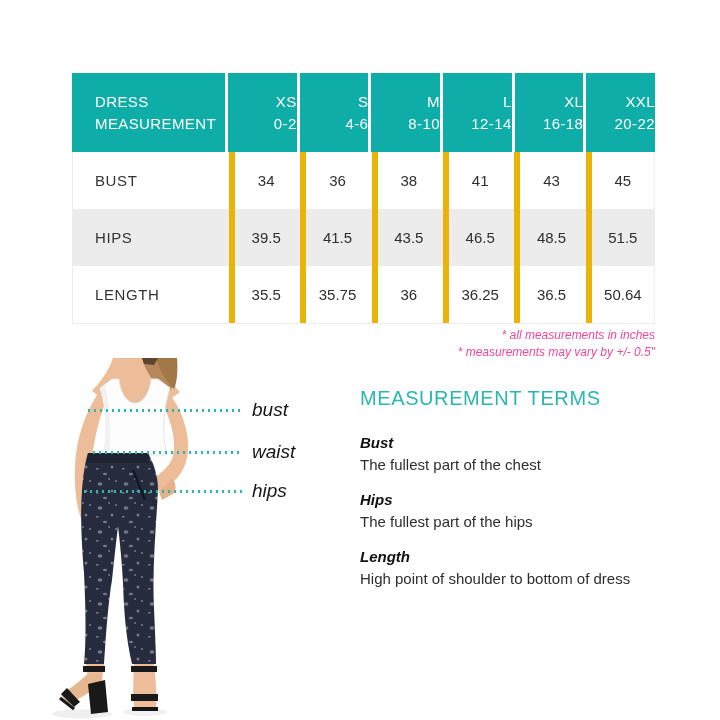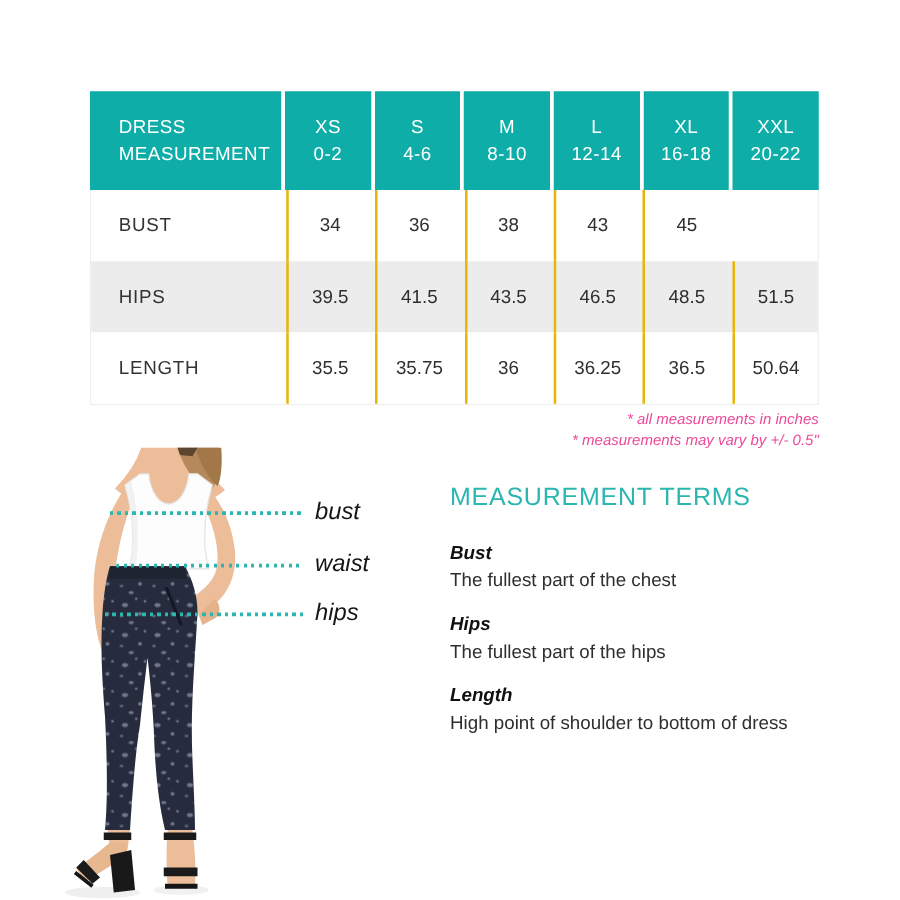--- a/index.html
+++ b/index.html
@@ -12,36 +12,36 @@
   
   .size-table { position:absolute; left:72px; top:73px; width:583px; }
   .thead, .trow {
     display:grid;
     grid-template-columns:153px repeat(6, 1fr);
     column-gap:3px;
   }
   .thead { height:79px; }
   .th {
     background:#0EADA7; color:#ffffff;
-    display:flex; flex-direction:column; align-items:center; justify-content:center;
+    display:flex; flex-direction:column; align-items:flex-end; justify-content:center;
     font-size:15px; letter-spacing:0.4px; line-height:22px;
   }
   .th.label-cell { align-items:flex-start; padding-left:23px; }
   .tbody { border:1px solid #ededed; border-top:none; }
   .trow { height:57px; }
   .row-white { background:#ffffff; }
   .row-gray  { background:#ECECEC; }
   .td {
     display:flex; align-items:center; justify-content:center;
     font-size:15px; color:#2F2F2F;
   }
   .td.label {
     justify-content:flex-start; padding-left:22px; letter-spacing:0.6px; color:#333333;
   }
-  .trow .td + .td { border-left:2px solid #eab308; }
+  .trow .td + .td { border-left:6px solid #eab308; }
 
   
   .notes {
     position:absolute; top:327px; right:65px; text-align:right;
     font-style:italic; font-size:12px; color:#ec4899; line-height:17px;
   }
 
   
   .model { position:absolute; left:16px; top:358px; width:212px; height:362px; z-index:1; }
 
@@ -107,20 +107,21 @@
         <span>20-22</span>
       </div>
     </div>
 
     <div class="tbody">
       <div class="trow row-white">
         <div class="td label">BUST</div>
         <div class="td">34</div>
         <div class="td">36</div>
         <div class="td">38</div>
+        <div class="td">41</div>
         <div class="td">43</div>
         <div class="td">45</div>
       </div>
       <div class="trow row-gray">
         <div class="td label">HIPS</div>
         <div class="td">39.5</div>
         <div class="td">41.5</div>
         <div class="td">43.5</div>
         <div class="td">46.5</div>
         <div class="td">48.5</div>

